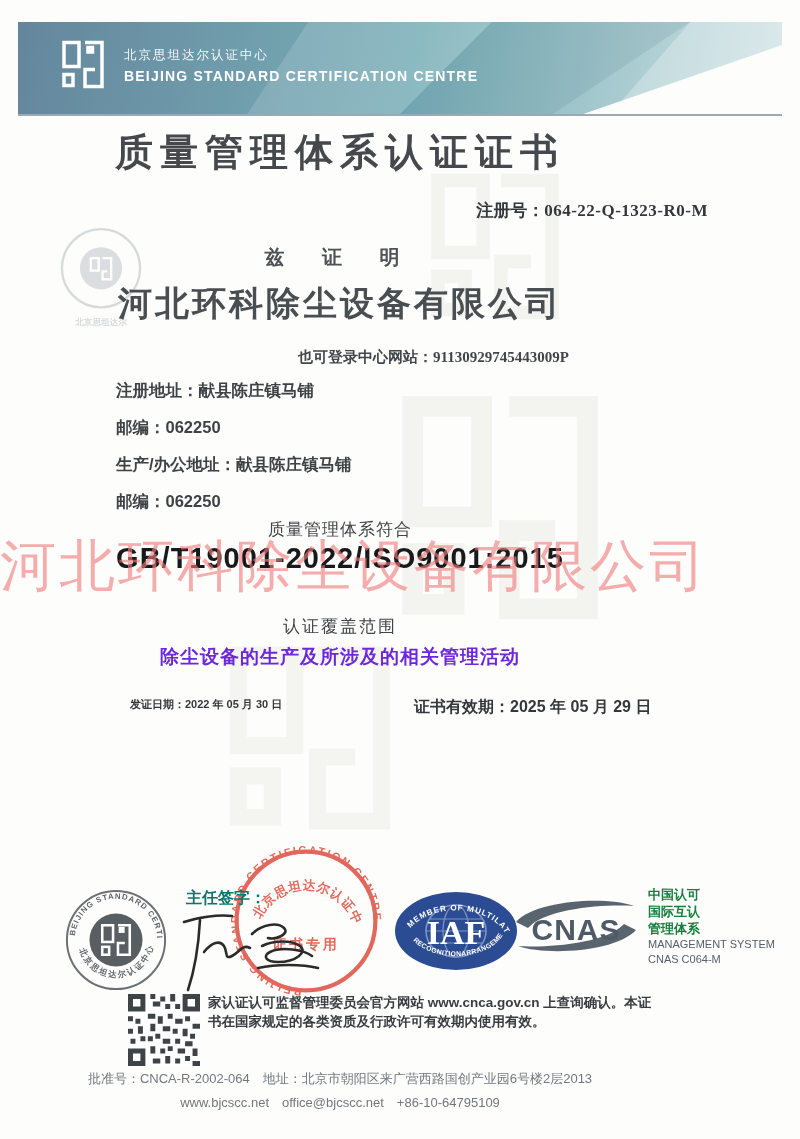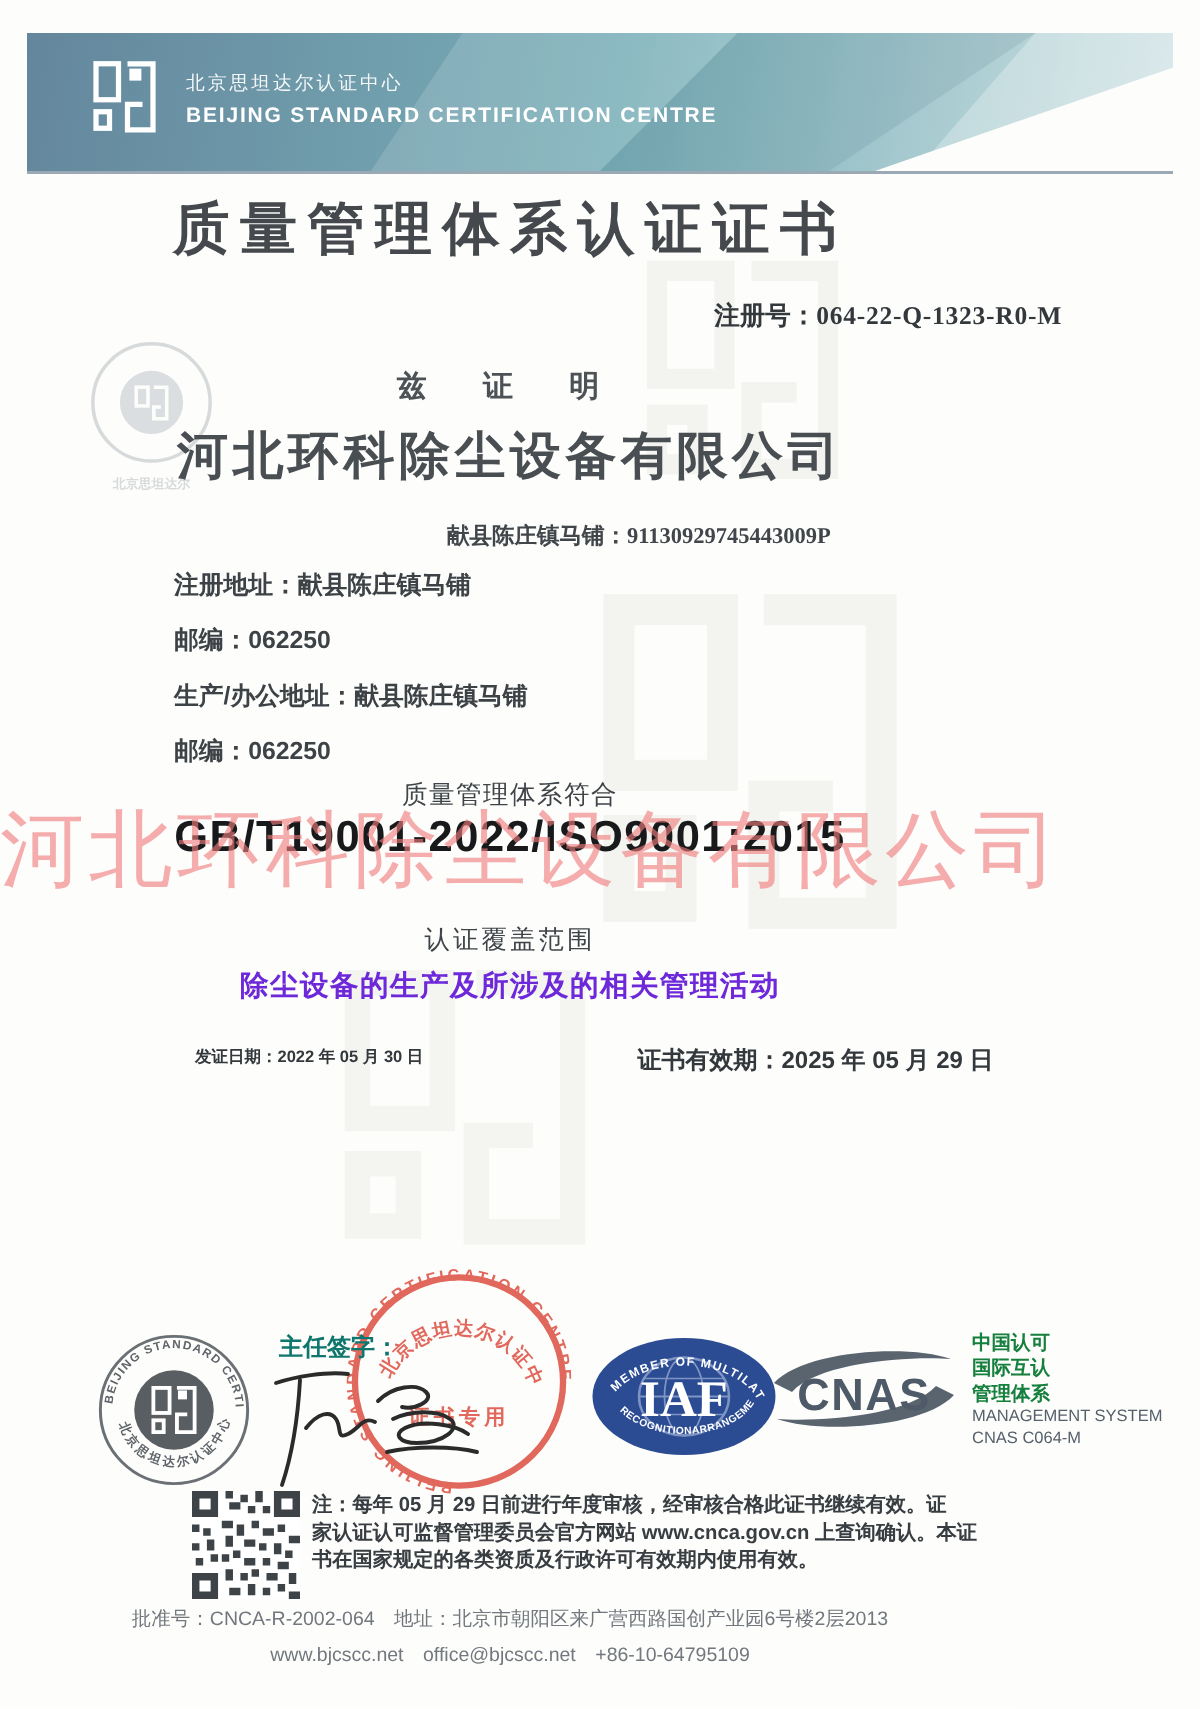--- a/index.html
+++ b/index.html
@@ -36,21 +36,21 @@
 
   .addr{top:372px;left:116px;font-size:16.5px;font-weight:600;color:#3d4246;line-height:37px;}
 
   .conform{top:518px;font-size:17px;color:#3f4448;letter-spacing:1px;}
   .gbcode{top:542px;font-size:29px;font-weight:bold;color:#17191b;letter-spacing:1px;}
   .watermark{top:529px;font-size:56px;color:#f07d7d;opacity:.62;letter-spacing:3px;
              white-space:nowrap;z-index:5;font-weight:500;}
   .scope-label{top:615px;font-size:17px;color:#3f4448;letter-spacing:2px;}
   .scope-text{top:644px;font-size:19px;font-weight:bold;color:#6d28d9;letter-spacing:1px;}
   .date-issue{top:697px;left:130px;font-size:11px;font-weight:bold;color:#33383c;}
-  .date-expiry{top:697px;left:425px;font-size:16px;font-weight:bold;color:#33383c;}
+  .date-expiry{top:697px;left:414px;font-size:16px;font-weight:bold;color:#33383c;}
 
   .sig-label{top:888px;left:186px;font-size:16px;font-weight:bold;color:#0f766e;z-index:6;}
   .cnas-lines{top:886px;left:648px;line-height:17px;z-index:4;}
   .cnas-lines .cn{font-size:13px;font-weight:bold;color:#15803d;}
   .cnas-lines .en{font-size:11px;color:#55606b;line-height:15px;}
 
   .note{top:994px;left:208px;width:548px;font-size:13.5px;font-weight:600;
         color:#383d42;line-height:18.5px;z-index:6;}
   .footer1{top:1070px;font-size:13px;color:#72787e;}
   .footer2{top:1094px;font-size:13px;color:#72787e;}
@@ -117,21 +117,21 @@
     <g fill="none" stroke="#ffffff" stroke-width="3">
       <rect x="42" y="42" width="10" height="16"></rect>
         <path d="M57 42 h11 v27 h-11 v-10 h6"></path>
     </g>
     <text x="55" y="128" font-size="11" fill="#aab1b6" text-anchor="middle" font-weight="bold">北京思坦达尔</text>
   </svg>
 
   <div class="abs center certify z2">兹 证 明</div>
   <div class="abs center company z2">河北环科除尘设备有限公司</div>
   <div class="abs credit z2">
-    <span>献县陈庄镇马铺：</span><span class="num">91130929745443009P</span>
+    <span>也可登录中心网站：</span><span class="num">91130929745443009P</span>
   </div>
 
   <div class="abs addr z2">
     <div><span>注册地址：</span><span>献县陈庄镇马铺</span></div>
     <div><span>邮编：</span><span class="num">062250</span></div>
     <div><span>生产/办公地址：</span><span>献县陈庄镇马铺</span></div>
     <div><span>邮编：</span><span class="num">062250</span></div>
   </div>
 
   <div class="abs center conform z2">质量管理体系符合</div>
@@ -237,21 +237,20 @@
                M0 9h2v2h-2z M3 10h2v2h-2z M0 14h2v2h-2z M4 13h2v3h-2z M1 18h2v2h-2z M5 17h2v2h-2z
                M8 8h3v2h-3z M12 9h2v3h-2z M16 8h2v2h-2z M19 10h3v2h-3z M23 9h2v2h-2z M26 12h3v2h-3z
                M9 12h2v3h-2z M14 13h3v2h-3z M18 14h2v2h-2z M22 14h2v3h-2z M25 16h2v2h-2z
                M8 17h2v2h-2z M11 16h2v2h-2z M14 18h3v2h-3z M19 18h2v2h-2z M23 19h3v2h-3z
                M9 21h2v3h-2z M13 22h2v2h-2z M16 21h2v2h-2z M20 22h3v2h-3z M26 22h2v3h-2z
                M10 26h3v2h-3z M15 25h2v3h-2z M19 26h2v2h-2z M23 25h2v2h-2z M26 27h3v2h-3z"></path>
     </g>
   </svg>
 
   <div class="abs note">
-    <div>注：每年 05 月 29 日前进行年度审核，经审核合格此证书继续有效。证</div>
     <div>家认证认可监督管理委员会官方网站 www.cnca.gov.cn 上查询确认。本证</div>
     <div>书在国家规定的各类资质及行政许可有效期内使用有效。</div>
   </div>
 
   <div class="abs center footer1">批准号：CNCA-R-2002-064　地址：北京市朝阳区来广营西路国创产业园6号楼2层2013</div>
   <div class="abs center footer2">www.bjcscc.net　office@bjcscc.net　+86-10-64795109</div>
 
 </div>
 
 </body></html>

